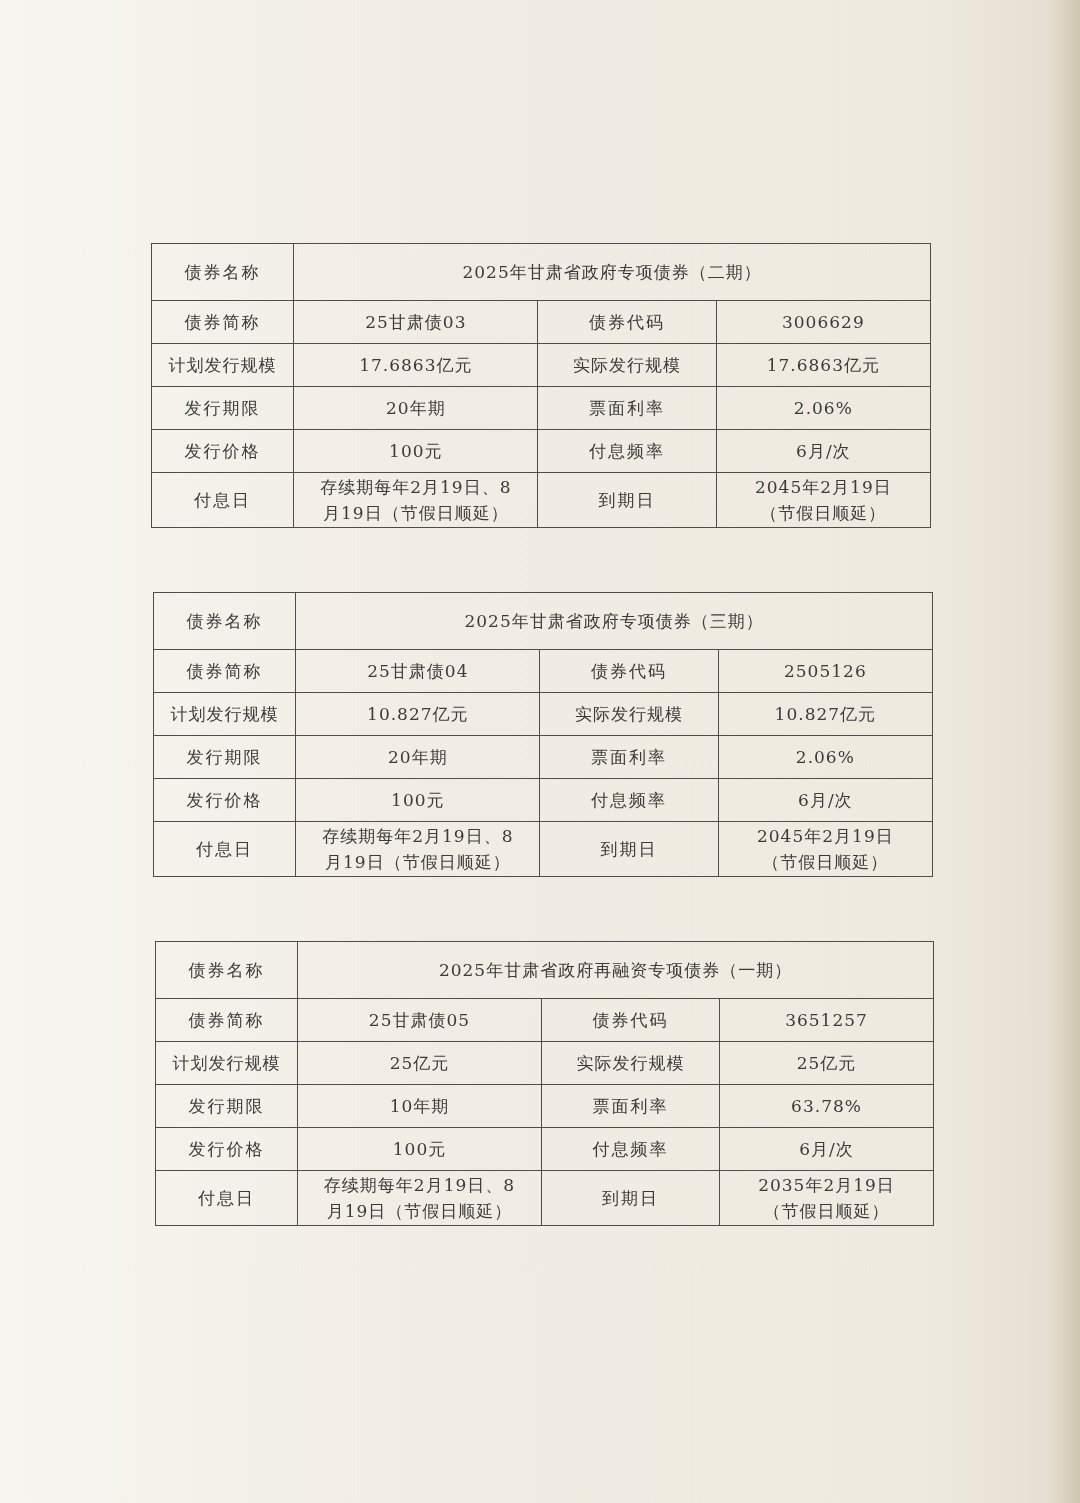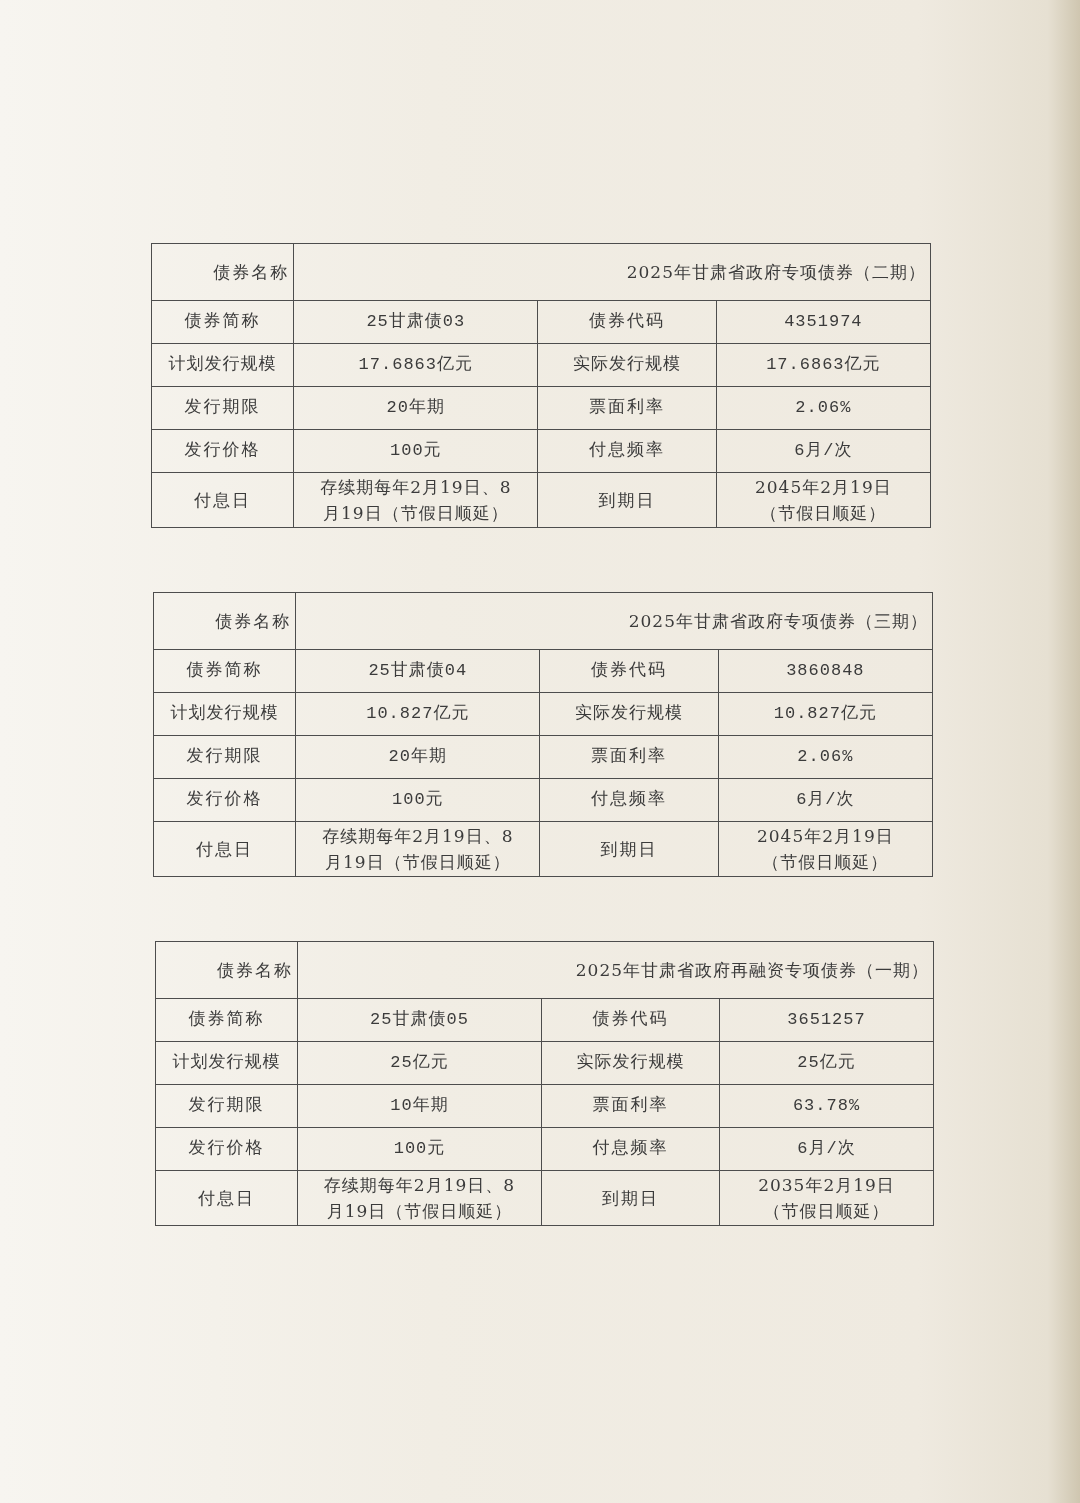--- a/index.html
+++ b/index.html
@@ -37,22 +37,22 @@
     line-height: 26px;
     margin-top: 44px;
   }
   #table-1 { left: 151px; top: 243px; width: 780px; }
   #table-2 { left: 153px; top: 592px; width: 780px; }
   #table-3 { left: 155px; top: 941px; width: 779px; }
   .col-a { width: 142px; }
   .col-b { width: 244px; }
   .col-c { width: 178px; }
   .col-d { width: 214px; }
-  tr.r-name td { height: 56px; text-align: right; }
-  tr.r-std td { height: 42px; font-family: Liberation Mono, monospace; }
+  tr.r-name td { height: 56px; }
+  tr.r-std td { height: 42px; }
   tr.r-pay td { height: 54px; }
 </style>
 </head>
 <body>
 
 <table class="bond-table" id="table-1">
   <colgroup>
       <col class="col-a">
       <col class="col-b">
       <col class="col-c">
@@ -60,21 +60,21 @@
     </colgroup>
   <tbody>
       <tr class="r-name">
     <td class="label">债券名称</td>
     <td colspan="3">2025年甘肃省政府专项债券（二期）</td>
   </tr>
   <tr class="r-std">
     <td class="label">债券简称</td>
     <td>25甘肃债03</td>
     <td class="label">债券代码</td>
-    <td>4351974</td>
+    <td>3006629</td>
   </tr>
   <tr class="r-std">
     <td>计划发行规模</td>
     <td>17.6863亿元</td>
     <td>实际发行规模</td>
     <td>17.6863亿元</td>
   </tr>
   <tr class="r-std">
     <td class="label">发行期限</td>
     <td>20年期</td>
@@ -111,21 +111,21 @@
     </colgroup>
   <tbody>
       <tr class="r-name">
     <td class="label">债券名称</td>
     <td colspan="3">2025年甘肃省政府专项债券（三期）</td>
   </tr>
   <tr class="r-std">
     <td class="label">债券简称</td>
     <td>25甘肃债04</td>
     <td class="label">债券代码</td>
-    <td>3860848</td>
+    <td>2505126</td>
   </tr>
   <tr class="r-std">
     <td>计划发行规模</td>
     <td>10.827亿元</td>
     <td>实际发行规模</td>
     <td>10.827亿元</td>
   </tr>
   <tr class="r-std">
     <td class="label">发行期限</td>
     <td>20年期</td>

